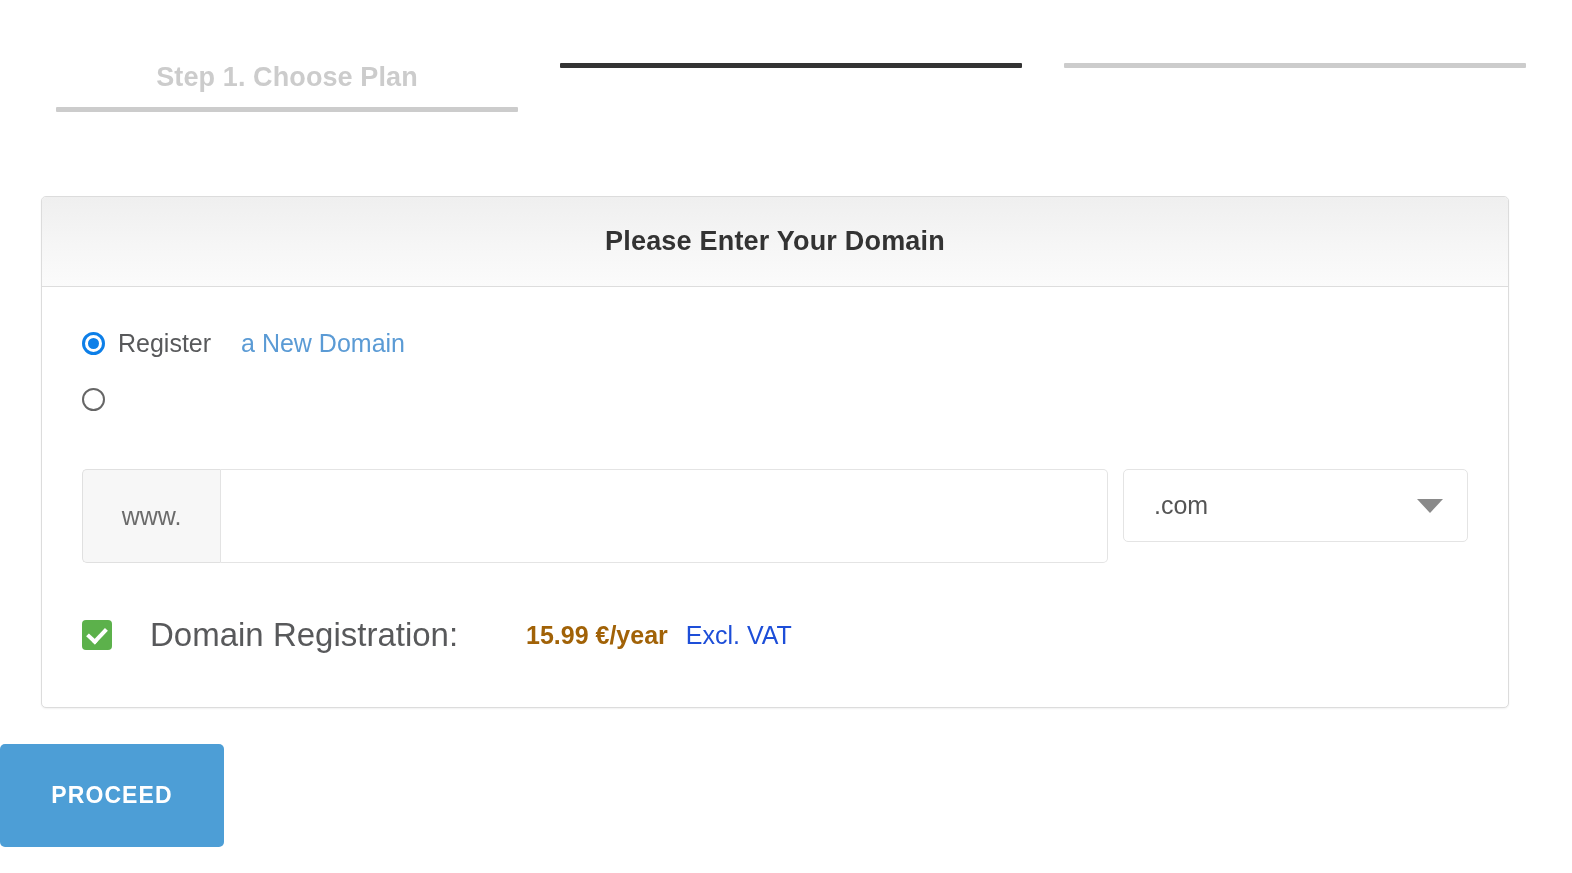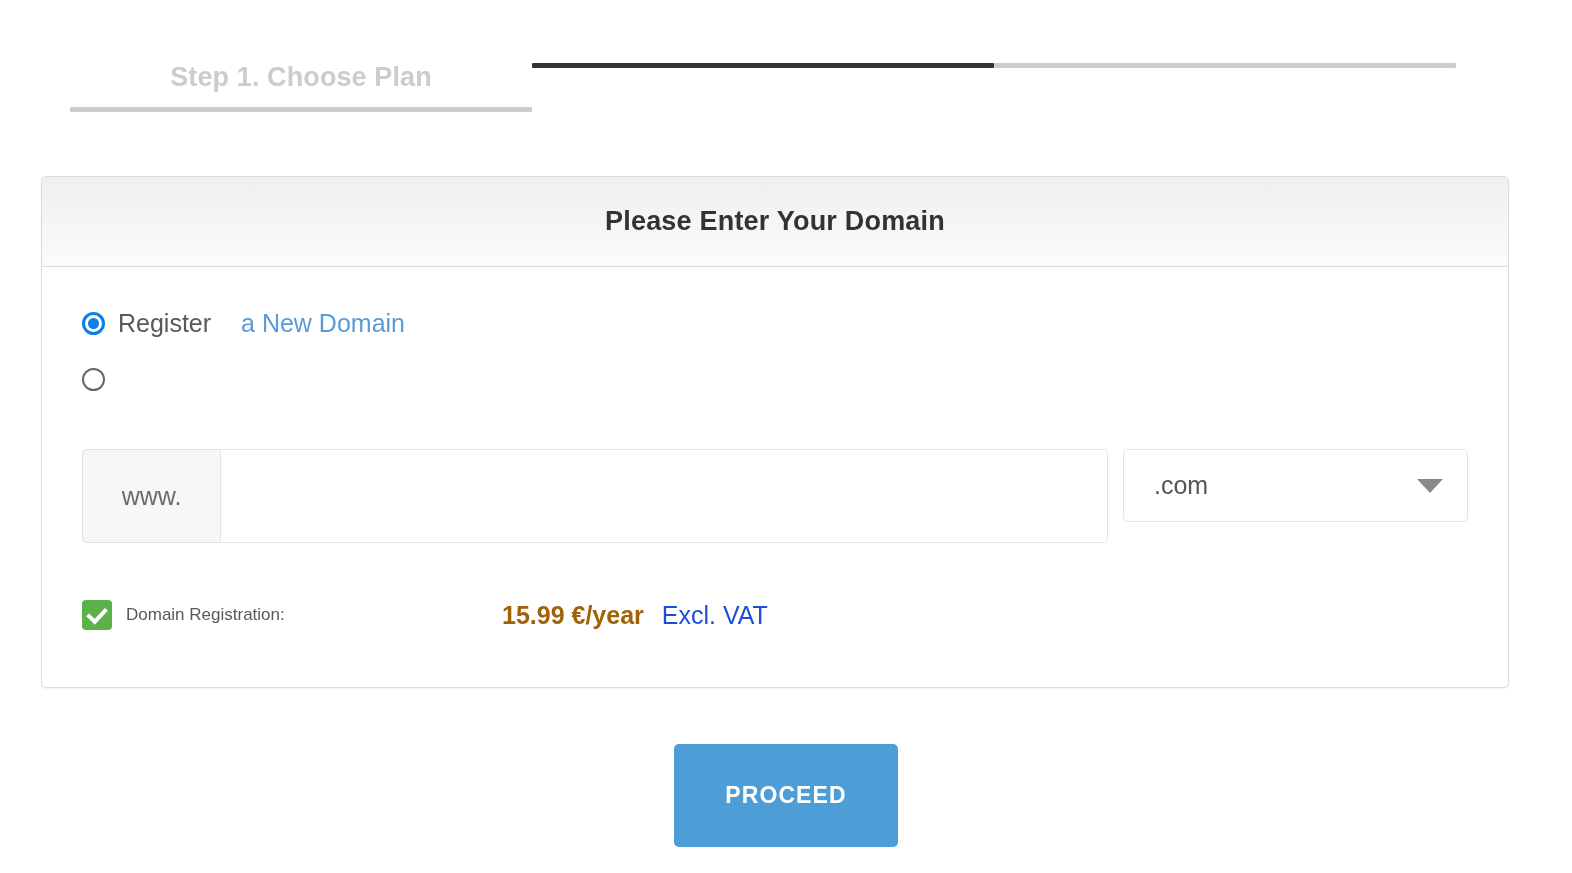--- a/index.html
+++ b/index.html
@@ -13,24 +13,24 @@
     font-family: "Liberation Sans", sans-serif;
     color: #444444;
     overflow: hidden;
     position: relative;
   }
 
   
   .steps {
     position: absolute;
     top: 55px;
-    left: 28px;
+    left: 56px;
     width: 1470px;
     display: flex;
-    justify-content: center;
+    justify-content: space-between;
   }
   .step {
     width: 462px;
     text-align: center;
     box-sizing: border-box;
   }
   .step-label {
     font-size: 27px;
     font-weight: bold;
     line-height: 44px;
@@ -44,21 +44,21 @@
     width: 100%;
     margin-top: 8px;
     border-radius: 1px;
   }
   .step.inactive .step-underline { background: #cccccc; }
   .step.active   .step-underline { background: #333333; }
 
   
   .panel {
     position: absolute;
-    top: 176px;
+    top: 196px;
     left: 41px;
     width: 1468px;
     background: #ffffff;
     border: 1px solid #dcdcdc;
     border-radius: 5px;
     box-shadow: 0 1px 2px rgba(0,0,0,0.06);
     box-sizing: border-box;
   }
   .panel-header {
     height: 89px;
@@ -204,23 +204,24 @@
     position: absolute;
     left: 9px;
     top: 4px;
     width: 8px;
     height: 15px;
     border: solid #ffffff;
     border-width: 0 4px 4px 0;
     transform: rotate(43deg);
   }
   .price-label {
-    font-size: 17px;
+    font-size: 33px;
     color: #58595b;
     width: 376px;
+    margin-left: 24px;
   }
   .price-value {
     font-size: 25px;
     font-weight: bold;
     color: #a16207;
     margin-right: 18px;
     white-space: nowrap;
   }
   .price-note {
     font-size: 25px;
@@ -228,21 +229,20 @@
     white-space: nowrap;
   }
 
   
   .proceed-wrap {
     position: absolute;
     top: 744px;
     left: 0;
     width: 1572px;
     display: flex;
-    justify-content: center;
   }
   .proceed-button {
     width: 224px;
     height: 103px;
     background: #4d9ed6;
     border: none;
     border-radius: 5px;
     color: #ffffff;
     font-family: "Liberation Sans", sans-serif;
     font-size: 23px;

